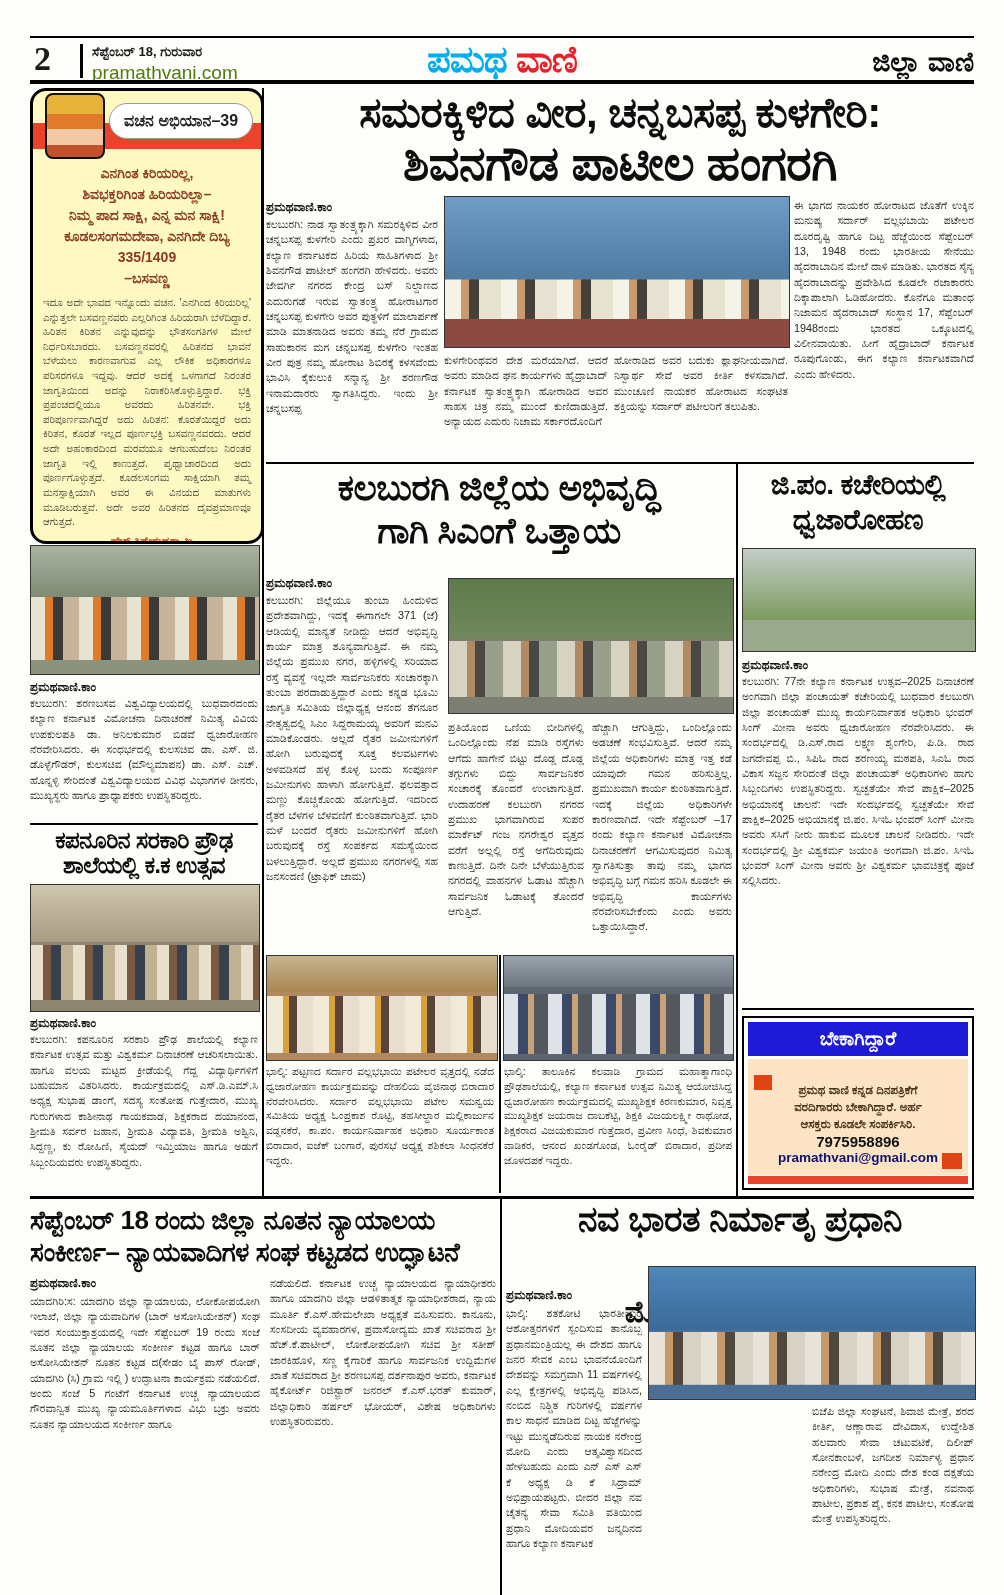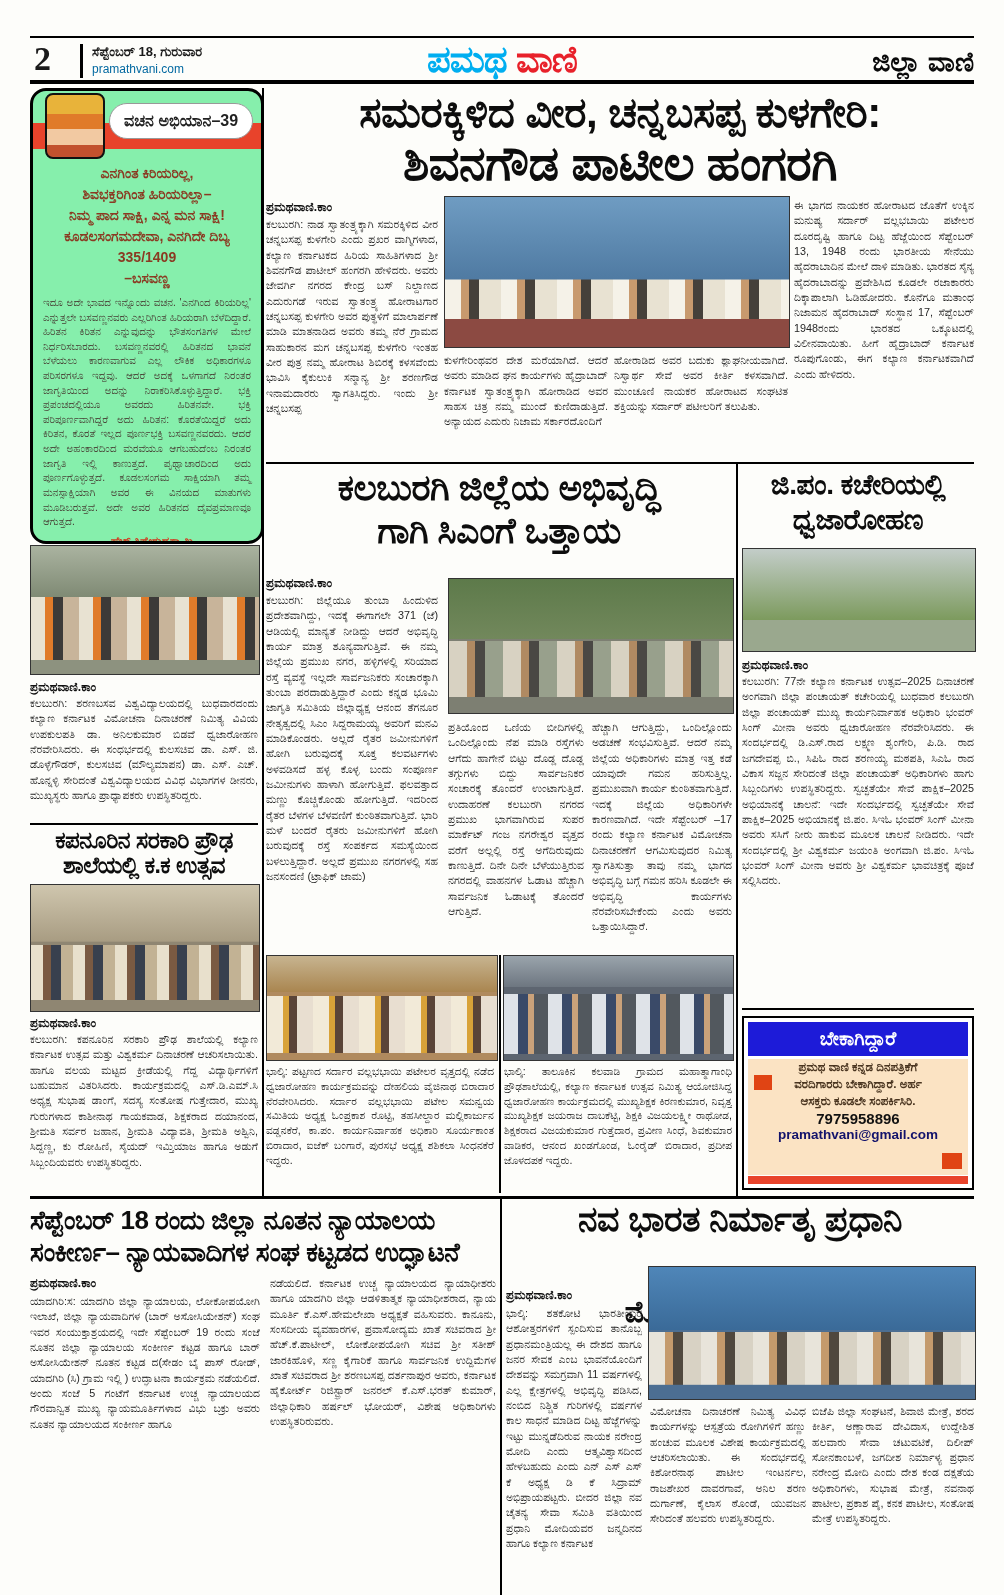--- a/index.html
+++ b/index.html
@@ -40,50 +40,50 @@
   .p-kap{background-color:#8f8672;
     background-image:linear-gradient(#cfc6ae,#a89c82),
       repeating-linear-gradient(90deg,#e8e0cc 0 12px,#7a5a42 12px 20px,#38404e 20px 30px,#c2b294 30px 42px);
     background-size:100% 45%,100% 44%;background-position:top,0 85%;}
   .p-modi{background-color:#4c6e92;
     background-image:linear-gradient(#4f86b8,#3a6a98),
       repeating-linear-gradient(90deg,#e8e4da 0 16px,#c49a6c 16px 24px,#50483e 24px 34px,#d8d2c4 34px 52px);
     background-size:100% 48%,100% 40%;background-position:top,0 82%;}
   
   .vbox{position:absolute;left:30px;top:88px;width:228px;height:450px;border:3px solid #000;
-        border-radius:16px;background:#86efac;overflow:hidden;}
+        border-radius:16px;background:#fef9c3;overflow:hidden;}
   .vband{position:relative;height:62px;margin-top:4px;}
   .vred{position:absolute;left:0;right:0;top:28px;height:26px;background:#e8432b;}
   .vavatar{position:absolute;left:12px;top:-2px;width:56px;height:62px;border:2px solid #111;border-radius:8px;
     background:linear-gradient(#e8b33a 0 30%,#e07b2a 30% 55%,#f2c9a2 55% 80%,#c2512e 80%);z-index:2;}
   .vpill{position:absolute;left:76px;right:8px;top:8px;height:34px;background:#fff;border:1px solid #999;
     border-radius:18px;z-index:2;text-align:center;line-height:34px;font-weight:800;font-size:16px;color:#222;}
   .verse{margin:6px 6px 0;text-align:center;font-size:14px;font-weight:bold;color:#8a3a22;line-height:1.5;}
   .vcomm{margin:7px 10px 0;font-size:10.3px;line-height:1.42;text-align:justify;color:#473f34;}
   .vsig{margin-top:5px;text-align:center;color:#d03a20;font-weight:bold;font-size:11.5px;}
   
   .cbox{position:absolute;left:742px;top:1016px;width:232px;height:174px;border:2px solid #000;background:#fff;padding:4px;box-sizing:border-box;}
   .chead{background:#1d1bd8;color:#fff;text-align:center;font-weight:800;font-size:19px;height:34px;line-height:34px;}
-  .cbody{position:relative;background:#fbe3c3;height:116px;margin-top:3px;text-align:center;padding-top:0;box-sizing:border-box;}
+  .cbody{position:relative;background:#fbe3c3;height:116px;margin-top:3px;text-align:center;padding-top:23px;box-sizing:border-box;}
   .cline{font-size:11.8px;font-weight:bold;color:#4a3520;line-height:1.45;}
   .cphone{font-size:15px;font-weight:800;color:#111;margin-top:0;}
   .cmail{font-size:13.5px;font-weight:800;color:#12126b;}
   .sq{position:absolute;background:#e04414;}
   .cbar{position:absolute;left:4px;right:4px;bottom:4px;height:8px;background:#e8432b;}
 </style>
 </head>
 <body>
 
 <div id="page">
 
   <div class="rule" style="left:30px;top:36px;width:944px;height:2px;"></div>
   <div class="abs" style="left:34px;top:40px;font-family:'Liberation Serif','DejaVu Serif',serif;font-size:34px;font-weight:800;">2</div>
   <div class="rule" style="left:80px;top:44px;width:3px;height:34px;"></div>
   <div class="abs" style="left:92px;top:44px;font-size:13px;font-weight:bold;">ಸೆಪ್ಟೆಂಬರ್ 18, ಗುರುವಾರ</div>
-  <div class="abs" style="left:92px;top:62px;font-size:12px;color:#0369a1;">pramathvani.com</div>
+  <div class="abs" style="left:92px;top:62px;font-size:19px;color:#4d7c0f;">pramathvani.com</div>
   <div class="abs" style="left:0;top:39px;width:1004px;text-align:center;font-size:37px;font-weight:800;letter-spacing:-1px;">
     <span style="color:#00aef0;">ಪಮಥ</span>
     <span style="color:#e8212a;">ವಾಣಿ</span>
   </div>
   <div class="abs" style="right:30px;top:47px;font-size:27px;font-weight:800;color:#0a0a0a;margin-left:44px;">ಜಿಲ್ಲಾ ವಾಣಿ</div>
   <div class="rule" style="left:30px;top:80px;width:944px;height:4px;"></div>
 
   <div class="vbox">
     <div class="vband">
       <div class="vred"></div>
@@ -170,16 +170,15 @@
   <div class="abs headline" style="left:30px;top:1238px;width:466px;font-size:26px;text-align:left;">ಸಂಕೀರ್ಣ– ನ್ಯಾಯವಾದಿಗಳ ಸಂಘ ಕಟ್ಟಡದ ಉದ್ಘಾಟನೆ</div>
   <div class="abs byline" style="left:30px;top:1276px;">ಪ್ರಮಥವಾಣಿ.ಕಾಂ</div>
   <div class="abs body-txt" style="left:30px;top:1294px;width:230px;height:298px;">ಯಾದಗಿರಿ:ಸ: ಯಾದಗಿರಿ ಜಿಲ್ಲಾ ನ್ಯಾಯಾಲಯ, ಲೋಕೋಪಯೋಗಿ ಇಲಾಖೆ, ಜಿಲ್ಲಾ ನ್ಯಾಯವಾದಿಗಳ (ಬಾರ್ ಅಸೋಸಿಯೇಶನ್) ಸಂಘ ಇವರ ಸಂಯುಕ್ತಾಶ್ರಯದಲ್ಲಿ ಇದೇ ಸೆಪ್ಟೆಂಬರ್ 19 ರಂದು ಸಂಜೆ ನೂತನ ಜಿಲ್ಲಾ ನ್ಯಾಯಾಲಯ ಸಂಕೀರ್ಣ ಕಟ್ಟಡ ಹಾಗೂ ಬಾರ್ ಅಸೋಸಿಯೇಶನ್ ನೂತನ ಕಟ್ಟಡ ದ(ಸೇಡಂ ಬೈ ಪಾಸ್ ರೋಡ್, ಯಾದಗಿರಿ (ಸಿ) ಗ್ರಾಮ ಇಲ್ಲಿ ) ಉದ್ಘಾಟನಾ ಕಾರ್ಯಕ್ರಮ ನಡೆಯಲಿದೆ. ಅಂದು ಸಂಜೆ 5 ಗಂಟೆಗೆ ಕರ್ನಾಟಕ ಉಚ್ಚ ನ್ಯಾಯಾಲಯದ ಗೌರವಾನ್ವಿತ ಮುಖ್ಯ ನ್ಯಾಯಮೂರ್ತಿಗಳಾದ ವಿಭು ಬಕ್ರು ಅವರು ನೂತನ ನ್ಯಾಯಾಲಯದ ಸಂಕೀರ್ಣ ಹಾಗೂ</div>
   <div class="abs body-txt" style="left:270px;top:1276px;width:226px;height:316px;">ನಡೆಯಲಿದೆ. ಕರ್ನಾಟಕ ಉಚ್ಚ ನ್ಯಾಯಾಲಯದ ನ್ಯಾಯಾಧೀಶರು ಹಾಗೂ ಯಾದಗಿರಿ ಜಿಲ್ಲಾ ಆಡಳಿತಾತ್ಮಕ ನ್ಯಾಯಾಧೀಶರಾದ, ನ್ಯಾಯ ಮೂರ್ತಿ ಕೆ.ಎಸ್.ಹೇಮಲೇಖಾ ಅಧ್ಯಕ್ಷತೆ ವಹಿಸುವರು. ಕಾನೂನು, ಸಂಸದೀಯ ವ್ಯವಹಾರಗಳ, ಪ್ರವಾಸೋದ್ಯಮ ಖಾತೆ ಸಚಿವರಾದ ಶ್ರೀ ಹೆಚ್.ಕೆ.ಪಾಟೀಲ್, ಲೋಕೋಪಯೋಗಿ ಸಚಿವ ಶ್ರೀ ಸತೀಶ್ ಜಾರಕಿಹೊಳಿ, ಸಣ್ಣ ಕೈಗಾರಿಕೆ ಹಾಗೂ ಸಾರ್ವಜನಿಕ ಉದ್ದಿಮೆಗಳ ಖಾತೆ ಸಚಿವರಾದ ಶ್ರೀ ಶರಣಬಸಪ್ಪ ದರ್ಶನಾಪುರ ಅವರು, ಕರ್ನಾಟಕ ಹೈಕೋರ್ಟ್ ರಿಜಿಸ್ಟ್ರಾರ್ ಜನರಲ್ ಕೆ.ಎಸ್.ಭರತ್ ಕುಮಾರ್, ಜಿಲ್ಲಾಧಿಕಾರಿ ಹರ್ಷಲ್ ಭೋಯರ್, ವಿಶೇಷ ಅಧಿಕಾರಿಗಳು ಉಪಸ್ಥಿತರಿರುವರು.</div>
 
   <div class="abs headline" style="left:506px;top:1200px;width:468px;font-size:35px;">ನವ ಭಾರತ ನಿರ್ಮಾತೃ ಪ್ರಧಾನಿ</div>
   <div class="abs headline" style="left:506px;top:1296px;width:468px;font-size:30px;">ಮೋದಿ – ಡಿ ಕೆ ಸಿದ್ರಾಮ್</div>
   <div class="abs byline" style="left:506px;top:1288px;">ಪ್ರಮಥವಾಣಿ.ಕಾಂ</div>
   <div class="photo p-modi" style="left:648px;top:1266px;width:326px;height:132px;"></div>
   <div class="abs body-txt" style="left:506px;top:1306px;width:136px;height:289px;">ಭಾಲ್ಕಿ: ಶತಕೋಟಿ ಭಾರತೀಯರ ಆಶೋತ್ತರಗಳಿಗೆ ಸ್ಪಂದಿಸುವ ತಾನೊಬ್ಬ ಪ್ರಧಾನಮಂತ್ರಿಯಲ್ಲ ಈ ದೇಶದ ಹಾಗೂ ಜನರ ಸೇವಕ ಎಂಬ ಭಾವನೆಯೊಂದಿಗೆ ದೇಶವನ್ನು ಸಮಗ್ರವಾಗಿ 11 ವರ್ಷಗಳಲ್ಲಿ ಎಲ್ಲ ಕ್ಷೇತ್ರಗಳಲ್ಲಿ ಅಭಿವೃದ್ಧಿ ಪಡಿಸಿದ, ನಂಬಿದ ನಿಶ್ಚಿತ ಗುರಿಗಳಲ್ಲಿ ವರ್ಷಗಳ ಕಾಲ ಸಾಧನೆ ಮಾಡಿದ ದಿಟ್ಟ ಹೆಜ್ಜೆಗಳನ್ನು ಇಟ್ಟು ಮುನ್ನಡೆದಿರುವ ನಾಯಕ ನರೇಂದ್ರ ಮೋದಿ ಎಂದು ಆತ್ಮವಿಶ್ವಾಸದಿಂದ ಹೇಳಬಹುದು ಎಂದು ಎನ್ ಎಸ್ ಎಸ್ ಕೆ ಅಧ್ಯಕ್ಷ ಡಿ ಕೆ ಸಿದ್ರಾಮ್ ಅಭಿಪ್ರಾಯಪಟ್ಟರು. ಬೀದರ ಜಿಲ್ಲಾ ನವ ಚೈತನ್ಯ ಸೇವಾ ಸಮಿತಿ ವತಿಯಿಂದ ಪ್ರಧಾನಿ ಮೋದಿಯವರ ಜನ್ಮದಿನದ ಹಾಗೂ ಕಲ್ಯಾಣ ಕರ್ನಾಟಕ</div>
-  <div class="abs body-txt" style="left:650px;top:1404px;width:156px;height:191px;">ವಿಮೋಚನಾ ದಿನಾಚರಣೆ ನಿಮಿತ್ಯ ವಿವಿಧ ಕಾರ್ಯಗಳನ್ನು ಆಸ್ಪತ್ರೆಯ ರೋಗಿಗಳಿಗೆ ಹಣ್ಣು ಹಂಚುವ ಮೂಲಕ ವಿಶೇಷ ಕಾರ್ಯಕ್ರಮದಲ್ಲಿ ಆಚರಿಸಲಾಯಿತು. ಈ ಸಂದರ್ಭದಲ್ಲಿ ಕಿಶೋರನಾಥ ಪಾಟೀಲ ಇಂಟರ್ನಲ, ರಾಜಶೇಖರ ದಾವರಗಾವೆ, ಅನಿಲ ಶರಣ ದುರ್ಗಾಣೆ, ಕೈಲಾಸ ಠೊಂಡೆ, ಯುವಜನ ಸೇರಿದಂತೆ ಹಲವರು ಉಪಸ್ಥಿತರಿದ್ದರು.</div>
   <div class="abs body-txt" style="left:812px;top:1404px;width:162px;height:191px;">ಬಿಜೆಪಿ ಜಿಲ್ಲಾ ಸಂಘಟನೆ, ಶಿವಾಜಿ ಮೇತ್ರೆ, ಶರದ ಕೀರ್ತಿ, ಅಣ್ಣಾರಾವ ದೇವಿದಾಸ, ಉದ್ದೇಶಿತ ಹಲವಾರು ಸೇವಾ ಚಟುವಟಿಕೆ, ದಿಲೀಪ್ ಸೋನಕಾಂಬಳೆ, ಜಗದೀಶ ನಿರ್ಮಾಳ್ಯ ಪ್ರಧಾನ ನರೇಂದ್ರ ಮೋದಿ ಎಂದು ದೇಶ ಕಂಡ ದಕ್ಷತೆಯ ಅಧಿಕಾರಿಗಳು, ಸುಭಾಷ ಮೇತ್ರೆ, ನವನಾಥ ಪಾಟೀಲ, ಪ್ರಕಾಶ ಪೈ, ಕನಕ ಪಾಟೀಲ, ಸಂತೋಷ ಮೇತ್ರೆ ಉಪಸ್ಥಿತರಿದ್ದರು.</div>
 
 </div>
 
 </body></html>

